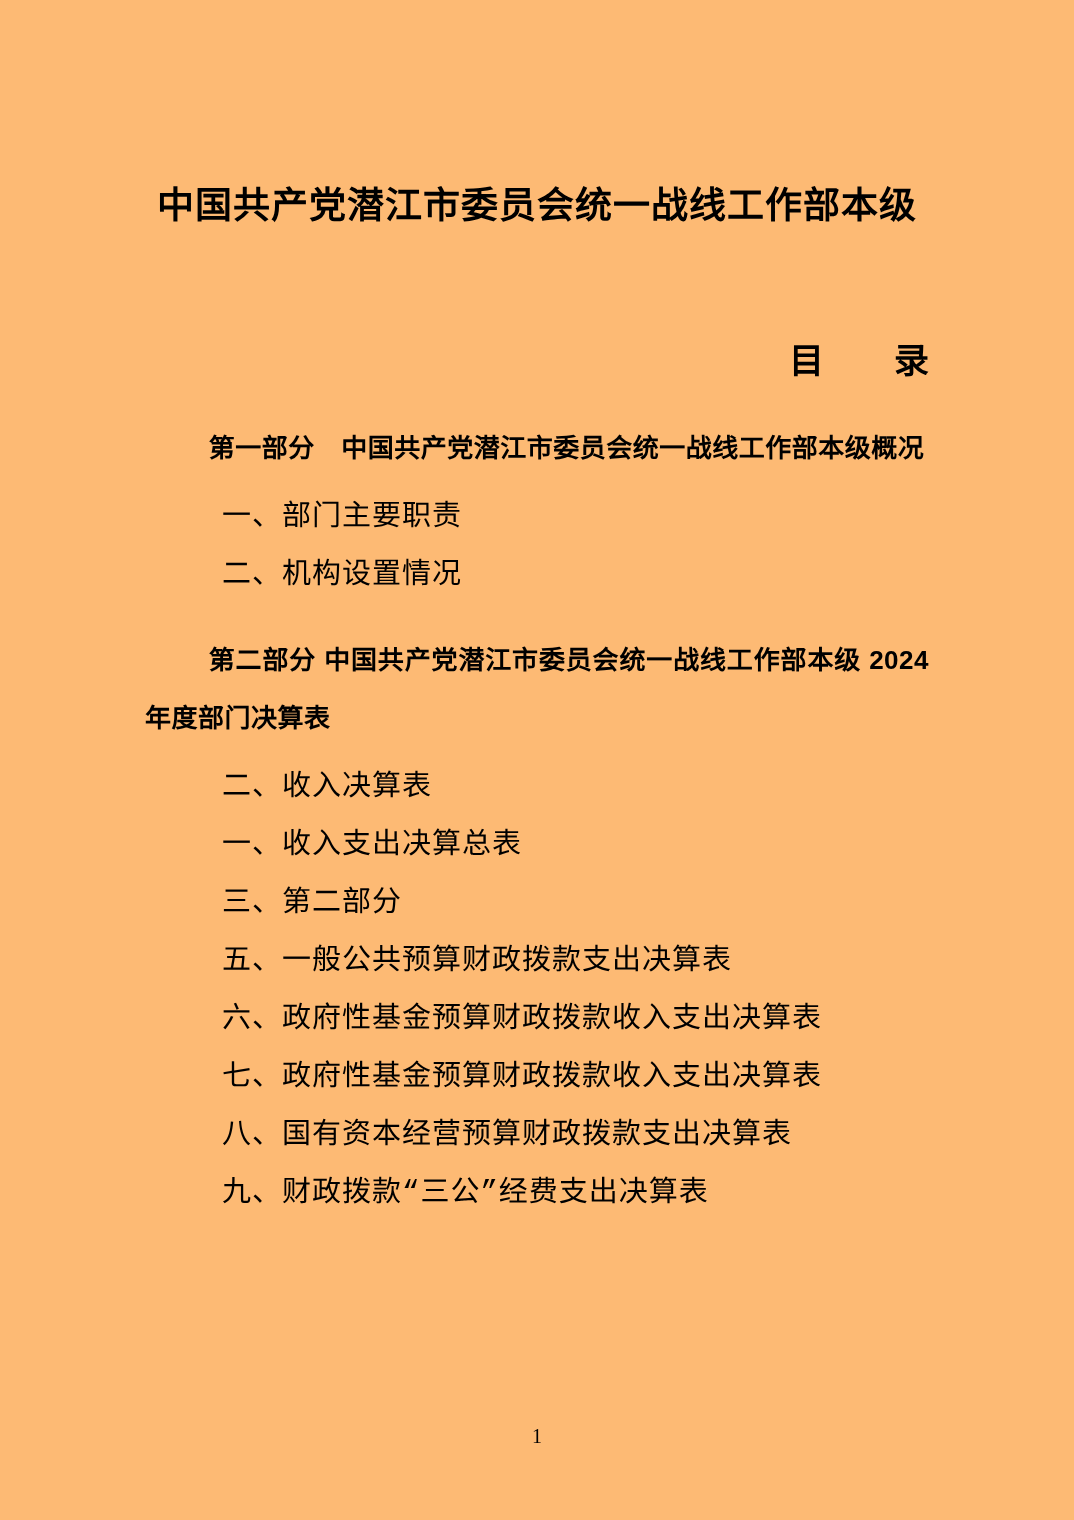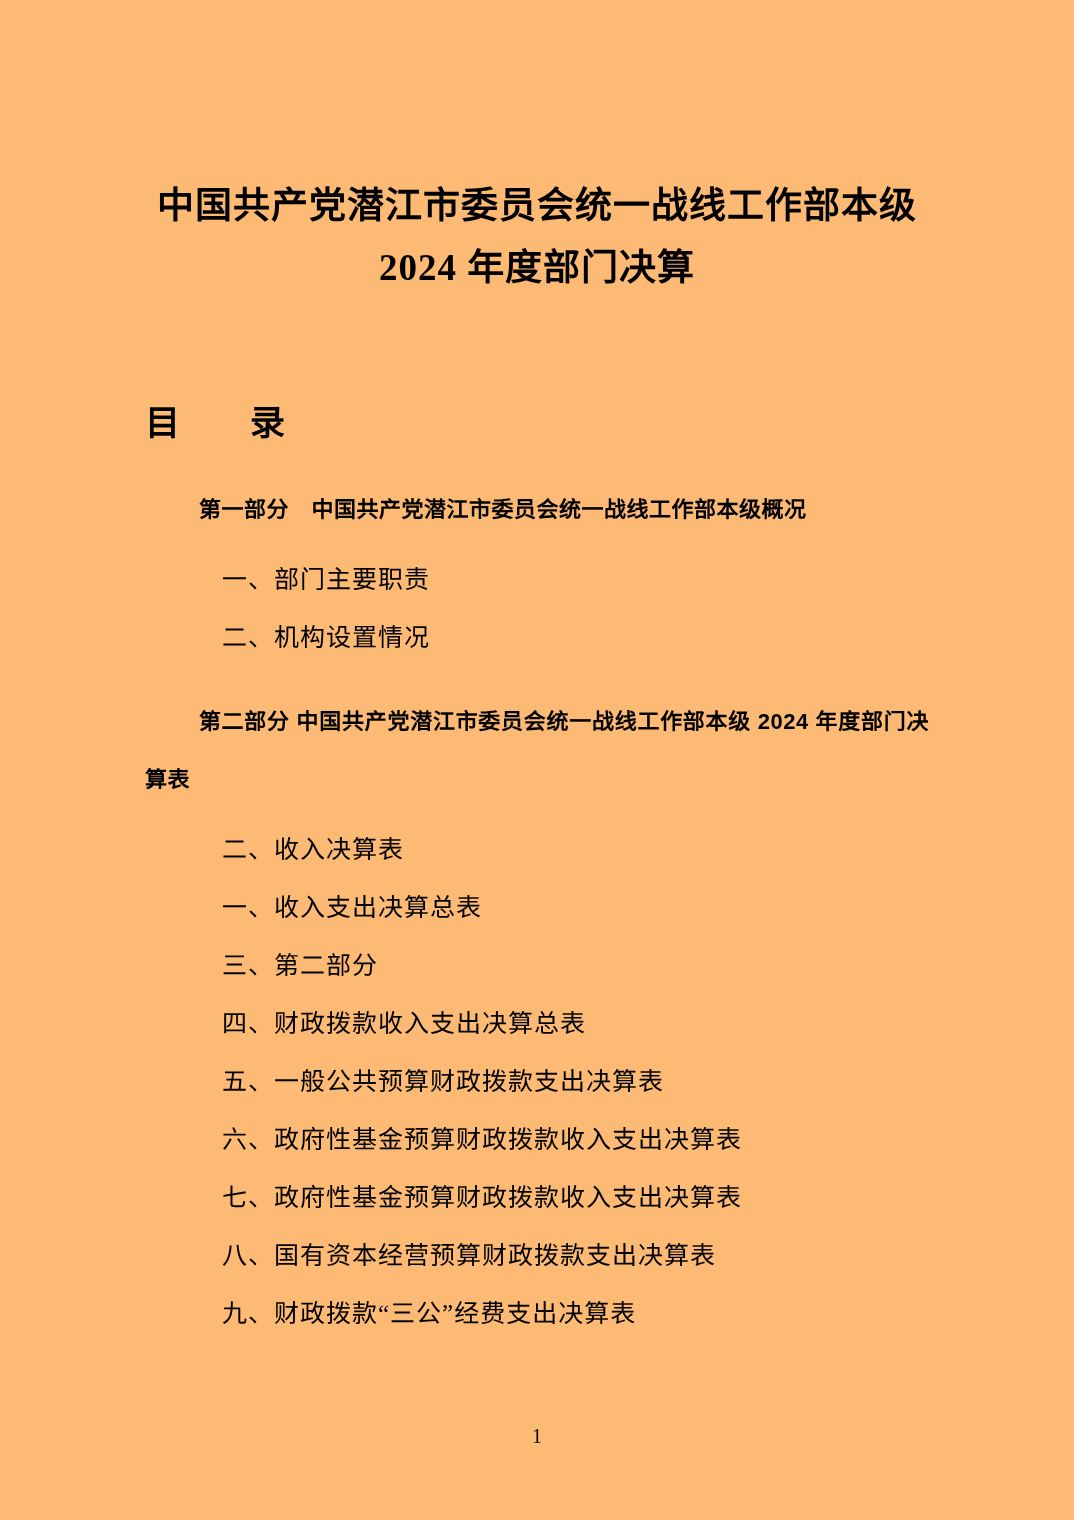--- a/index.html
+++ b/index.html
@@ -20,44 +20,44 @@
   .doc-title {
     text-align: center;
     font-family: "Liberation Serif", serif;
     font-weight: bold;
     font-size: 37px;
     line-height: 62px;
     letter-spacing: 1px;
   }
   .toc-title {
     margin-top: 94px;
-    text-align: left;
+    text-align: right;
     font-family: "Liberation Serif", serif;
     font-weight: bold;
     font-size: 35px;
     line-height: 62px;
   }
   .part-heading {
     margin-top: 26px;
     font-family: "Liberation Sans", sans-serif;
     font-weight: 600;
-    font-size: 22px;
+    font-size: 26px;
     line-height: 58px;
     text-indent: 2.45em;
     text-align: justify;
     letter-spacing: 0.5px;
   }
   .toc-items {
     margin-top: 12px;
     list-style: none;
   }
   .toc-items li {
-    font-family: Liberation Serif, serif;
+    font-family: Liberation Mono, monospace;
     font-weight: 400;
-    font-size: 25px;
+    font-size: 29px;
     line-height: 58px;
     padding-left: 77px;
     letter-spacing: 1px;
   }
   .page-number {
     position: absolute;
     bottom: 72px;
     left: 0;
     width: 100%;
     text-align: center;
@@ -67,39 +67,37 @@
   }
 </style>
 </head>
 <body>
 
 <div class="page">
   <div class="content">
 
     <div class="doc-title">
       <div>中国共产党潜江市委员会统一战线工作部本级</div>
-      <div>2024 年度部门决算</div>
     </div>
 
     <div class="toc-title">目　　录</div>
 
     <p class="part-heading">第一部分　中国共产党潜江市委员会统一战线工作部本级概况</p>
 
     <ul class="toc-items">
       <li>一、部门主要职责</li>
       <li>二、机构设置情况</li>
     </ul>
 
     <p class="part-heading">第二部分 中国共产党潜江市委员会统一战线工作部本级 2024 年度部门决算表</p>
 
     <ul class="toc-items">
       <li>二、收入决算表</li>
       <li>一、收入支出决算总表</li>
       <li>三、第二部分</li>
-      <li>四、财政拨款收入支出决算总表</li>
       <li>五、一般公共预算财政拨款支出决算表</li>
       <li>六、政府性基金预算财政拨款收入支出决算表</li>
       <li>七、政府性基金预算财政拨款收入支出决算表</li>
       <li>八、国有资本经营预算财政拨款支出决算表</li>
       <li>九、财政拨款“三公”经费支出决算表</li>
     </ul>
 
   </div>
 
   <div class="page-number">1</div>

